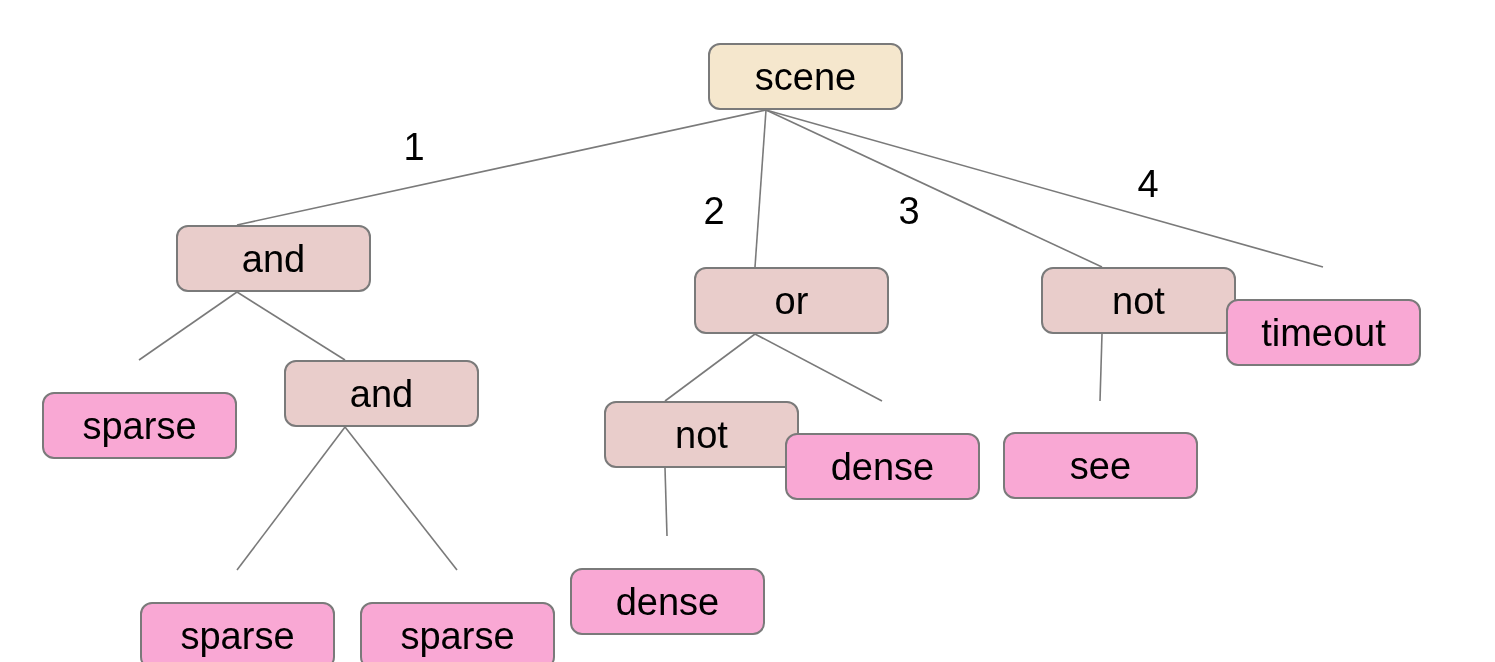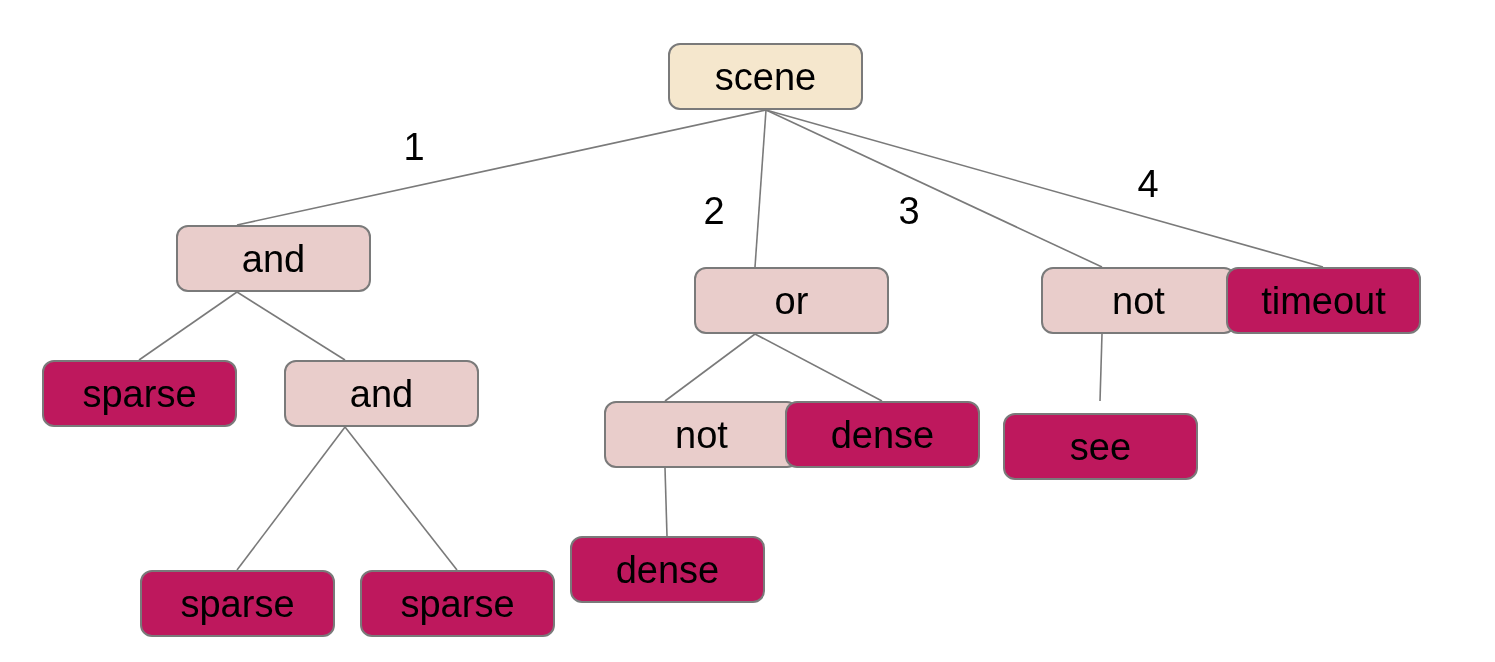--- a/index.html
+++ b/index.html
@@ -29,23 +29,23 @@
     box-sizing: border-box;
     border: 2px solid #7a7a7a;
     border-radius: 12px;
     display: flex;
     align-items: center;
     justify-content: center;
     font-size: 38px;
     line-height: 1;
     color: #000000;
   }
-  .node-root     { background: #f5e7cd; }
+  .node-root     { background: #f5e7cd; margin-left: 40px; }
   .node-operator { background: #e9cdcb; margin-left: 36px; }
-  .node-leaf     { background: #be185d; }
+  .node-leaf     { background: #f9a8d4; margin-top: 32px; }
   .edge-label {
     position: absolute;
     transform: translate(-50%, -50%);
     font-size: 38px;
     color: #000000;
     background: transparent;
   }
 </style>
 </head>
 <body>
@@ -103,21 +103,21 @@
   </div>
 
   <div class="node node-operator" style="left:568px; top:401px">
     <span>not</span>
   </div>
 
   <div class="node node-leaf" style="left:785px; top:401px">
     <span>dense</span>
   </div>
 
-  <div class="node node-leaf" style="left:1003px; top:413px">
+  <div class="node node-leaf" style="left:1003px; top:400px">
     <span>see</span>
   </div>
 
   <div class="node node-leaf" style="left:140px; top:570px">
     <span>sparse</span>
   </div>
 
   <div class="node node-leaf" style="left:360px; top:570px">
     <span>sparse</span>
   </div>

